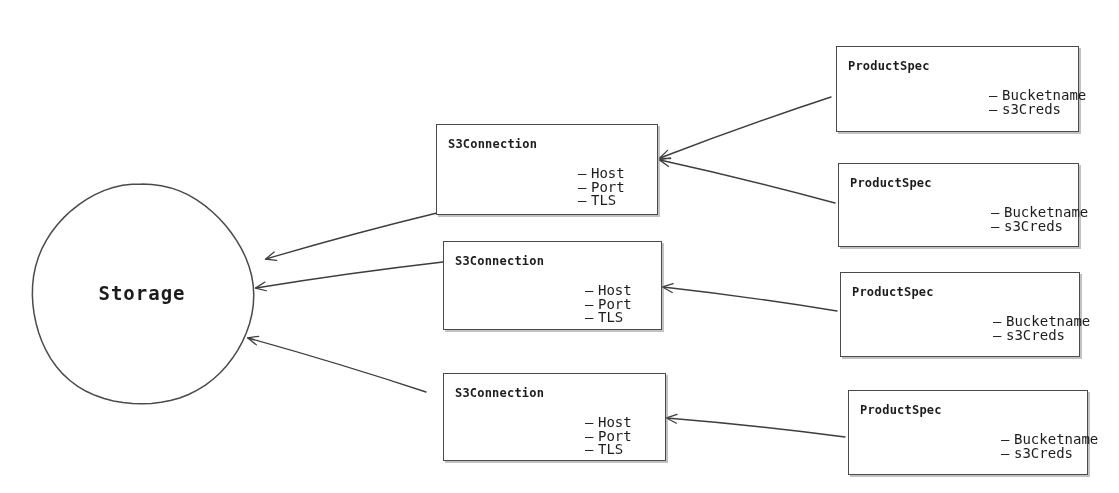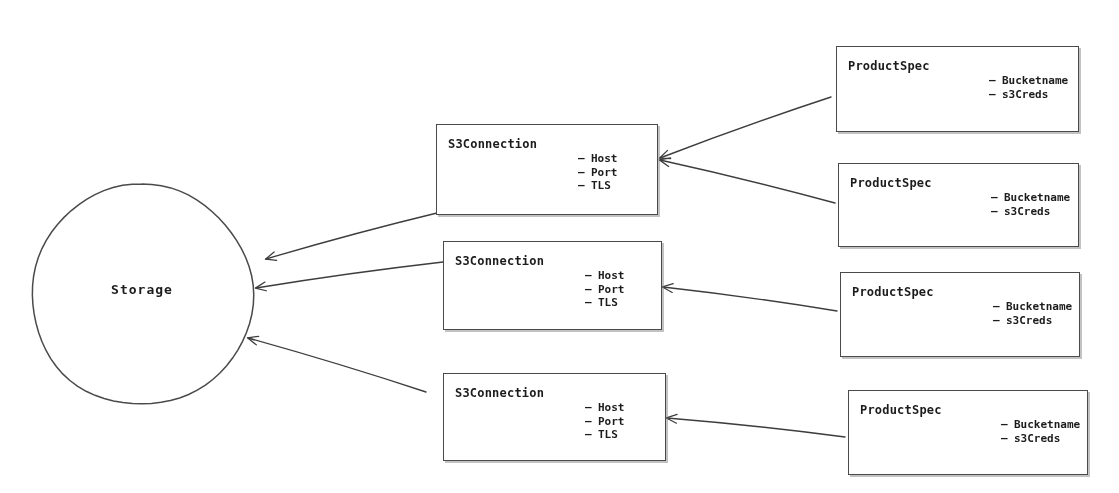--- a/index.html
+++ b/index.html
@@ -22,31 +22,32 @@
   .node-title{
     position:absolute;
     font-size:12px;
     font-weight:700;
     color:#1c1c1c;
     letter-spacing:0.2px;
     white-space:nowrap;
   }
   .attr-list{
     position:absolute;
-    font-size:11px;
-    font-weight:700;
+    font-size:14px;
+    font-weight:400;
     color:#1c1c1c;
     line-height:13.5px;
     white-space:nowrap;
+    margin-top:15px;
   }
   .attr-row{display:block;}
   .attr-dash{display:inline-block;width:13px;}
   .circle-label{
     position:absolute;
-    font-size:13px;
+    font-size:19px;
     font-weight:700;
     color:#1c1c1c;
     letter-spacing:1px;
     white-space:nowrap;
   }
 </style>
 </head>
 <body>
 
 <div id="stage">

